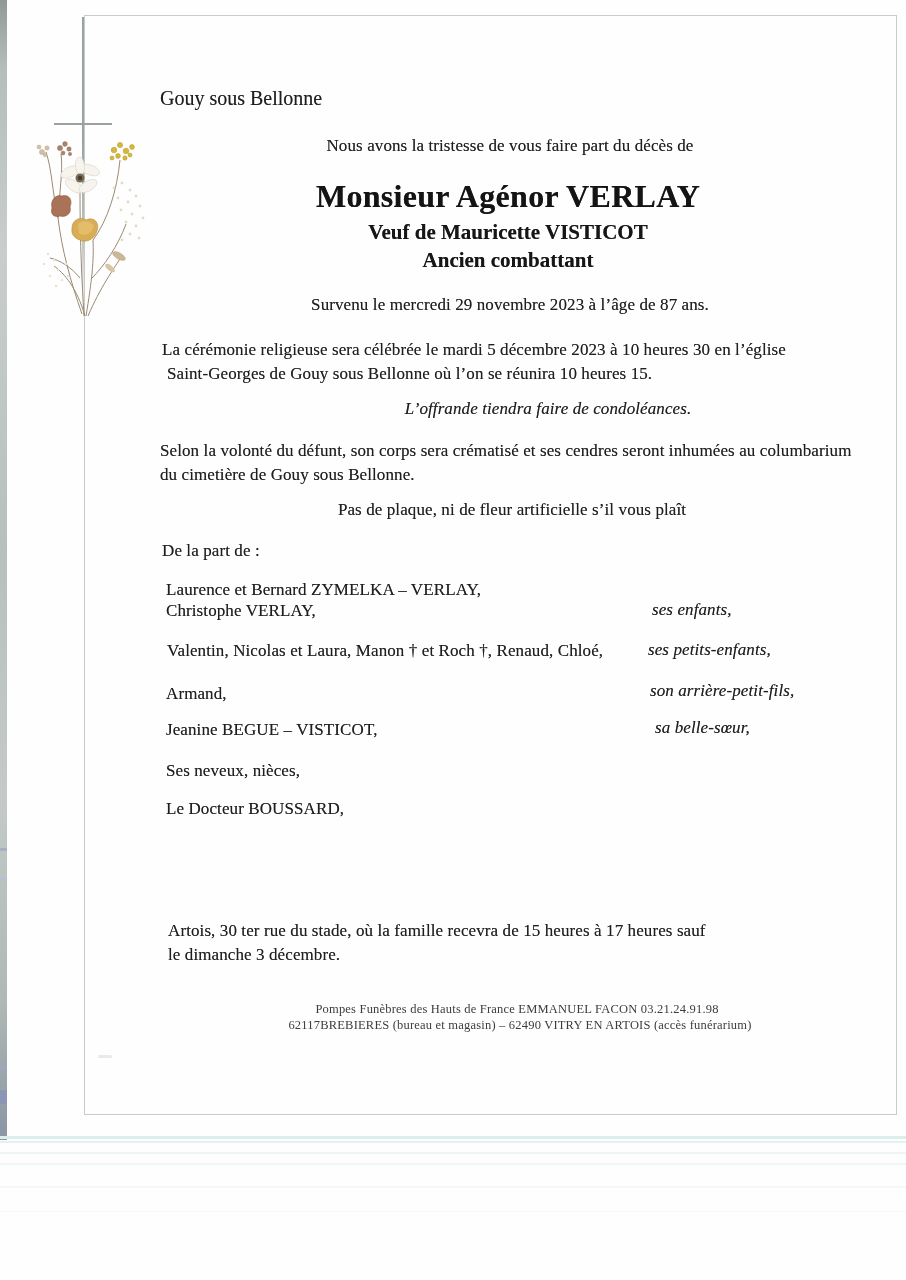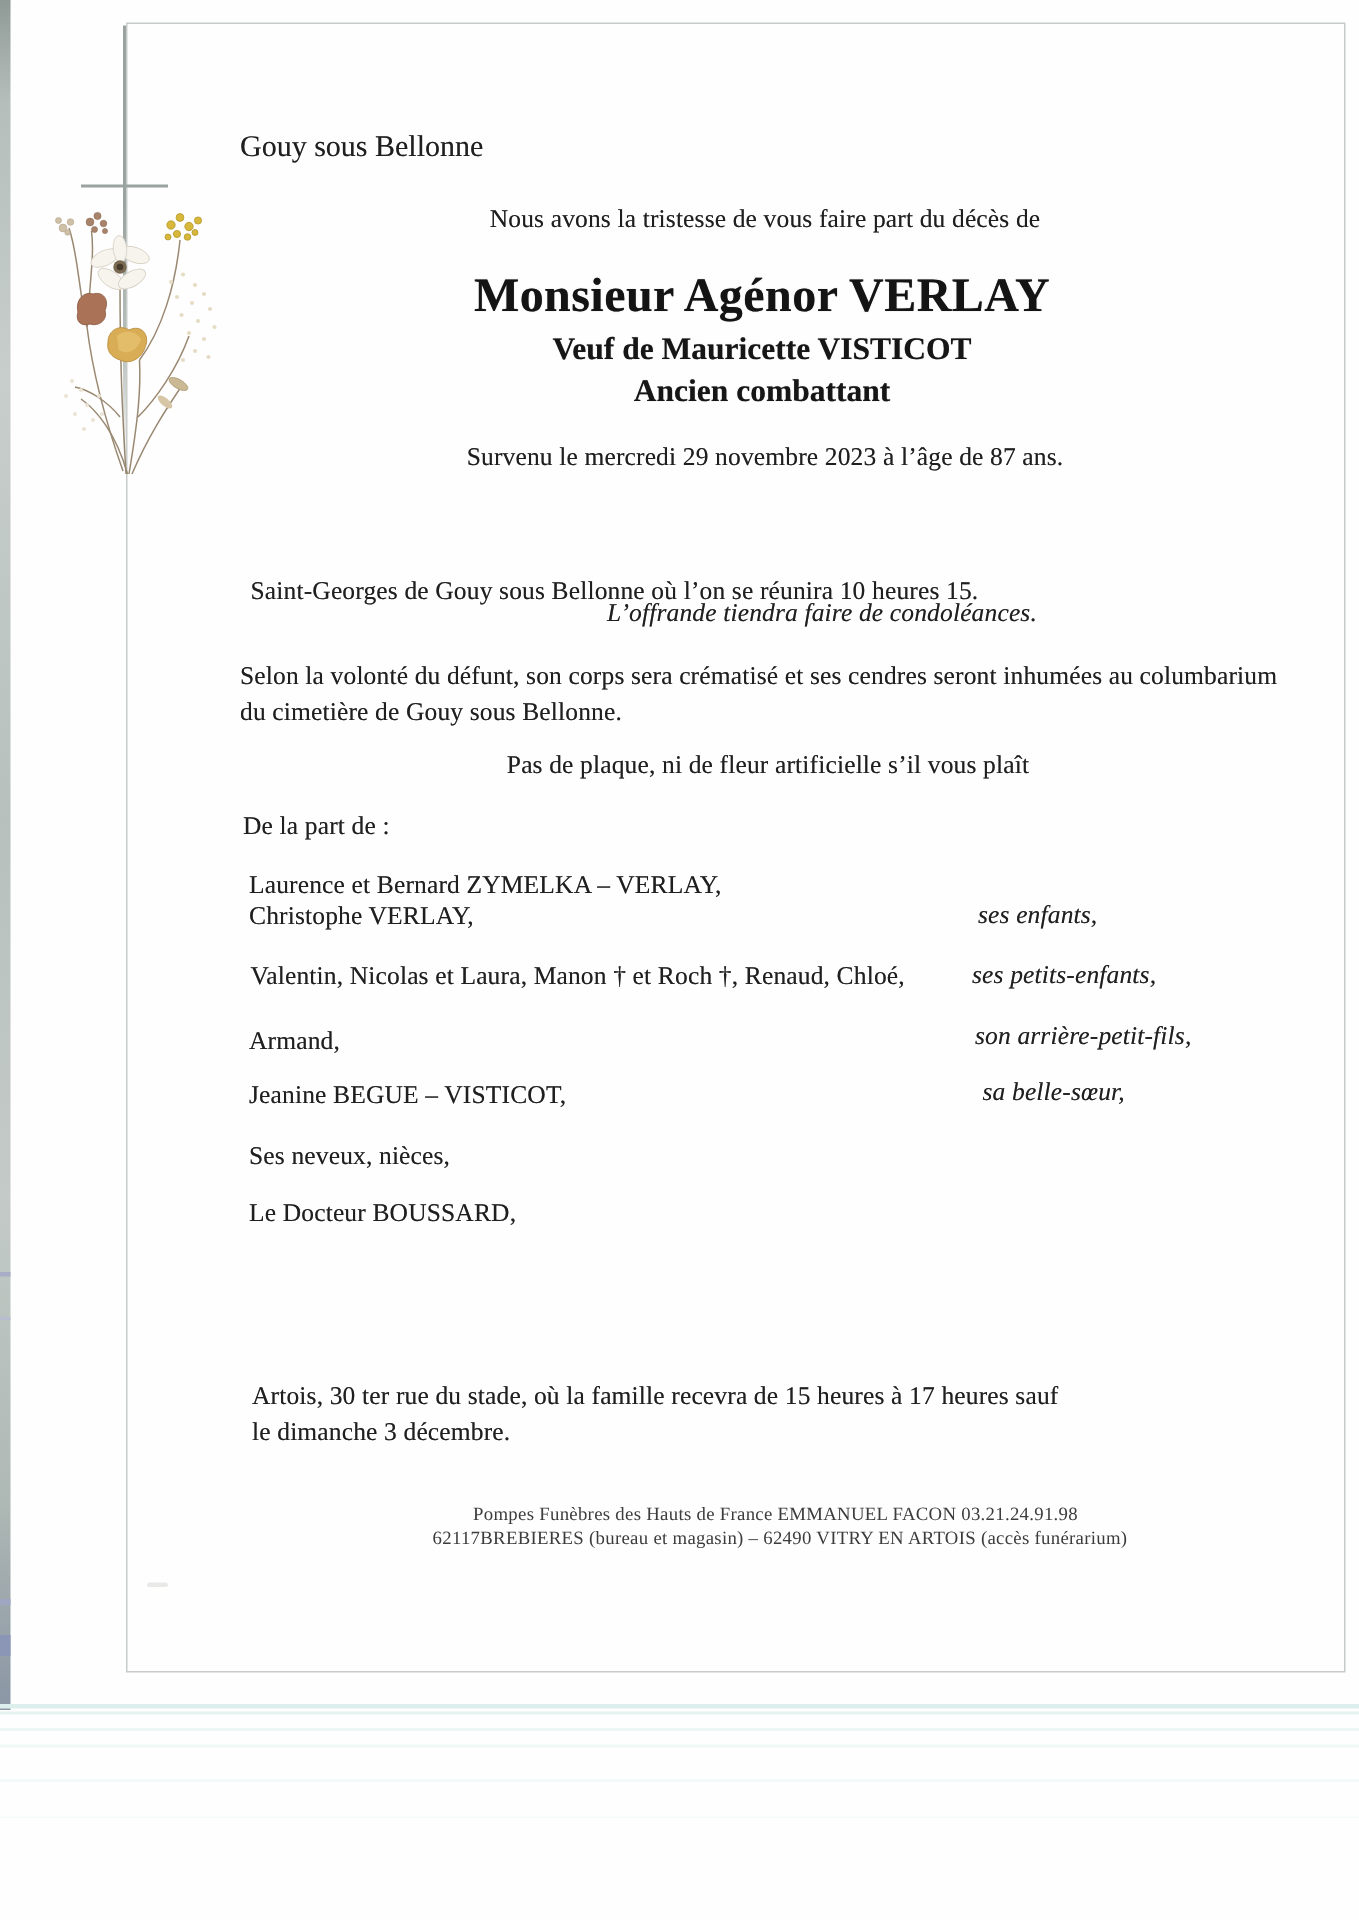--- a/index.html
+++ b/index.html
@@ -142,21 +142,22 @@
   <div class="abs place-txt" style="left:160px;top:87px;">Gouy sous Bellonne</div>
 
   <div class="abs body-txt ctr" style="left:510px;top:136px;">Nous avons la tristesse de vous faire part du décès de</div>
 
   <div class="abs title-txt ctr" style="left:508px;top:178px;">Monsieur Agénor VERLAY</div>
   <div class="abs sub-txt ctr" style="left:508px;top:220px;text-align:center;">Veuf de Mauricette VISTICOT</div>
   <div class="abs sub-txt ctr" style="left:508px;top:248px;">Ancien combattant</div>
 
   <div class="abs body-txt ctr" style="left:510px;top:295px;">Survenu le mercredi 29 novembre 2023 à l’âge de 87 ans.</div>
 
-  <div class="abs body-txt" style="left:167px;top:364px;margin-top:20px;">Saint-Georges de Gouy sous Bellonne où l’on se réunira 10 heures 15.</div>
+  <div class="abs body-txt" style="left:162px;top:340px;">La cérémonie religieuse sera célébrée le mardi 5 décembre 2023 à 10 heures 30 en l’église</div>
+  <div class="abs body-txt" style="left:167px;top:364px;">Saint-Georges de Gouy sous Bellonne où l’on se réunira 10 heures 15.</div>
 
   <div class="abs body-txt ital ctr" style="left:548px;top:399px;">L’offrande tiendra faire de condoléances.</div>
 
   <div class="abs body-txt" style="left:160px;top:441px;">Selon la volonté du défunt, son corps sera crématisé et ses cendres seront inhumées au columbarium</div>
   <div class="abs body-txt" style="left:160px;top:465px;">du cimetière de Gouy sous Bellonne.</div>
 
   <div class="abs body-txt ctr" style="left:512px;top:500px;">Pas de plaque, ni de fleur artificielle s’il vous plaît</div>
 
   <div class="abs body-txt" style="left:162px;top:541px;">De la part de :</div>
 

